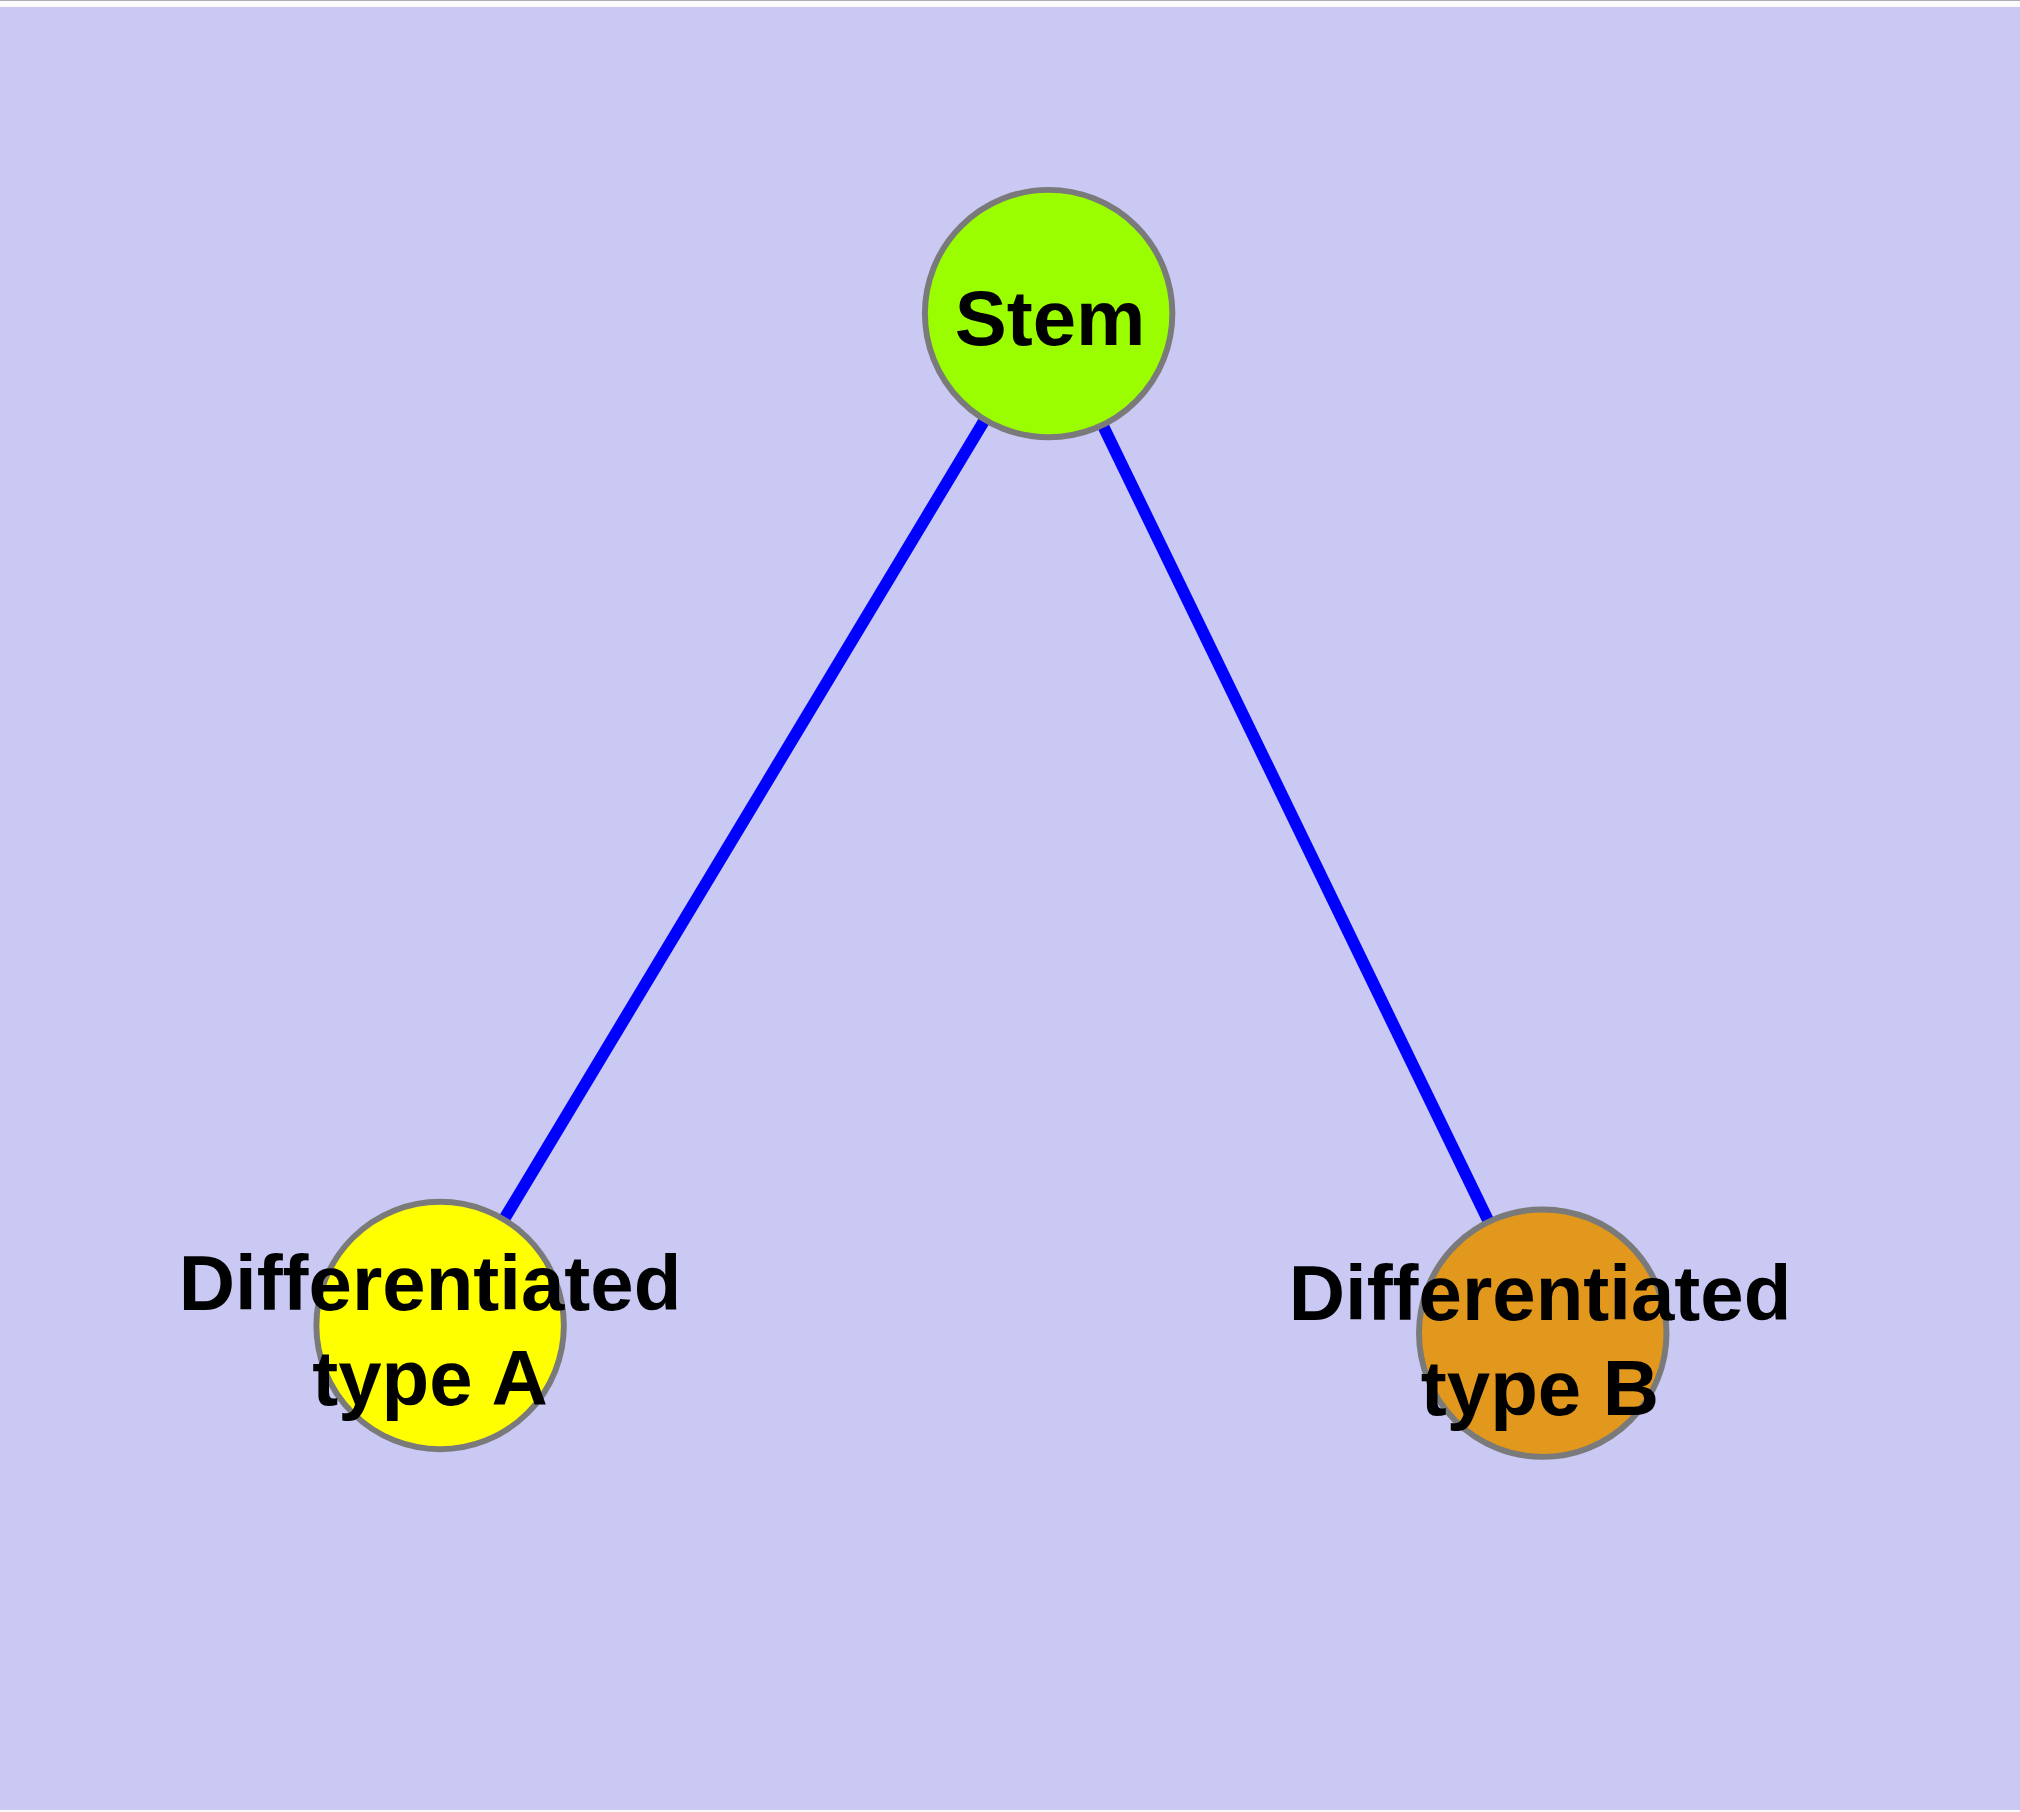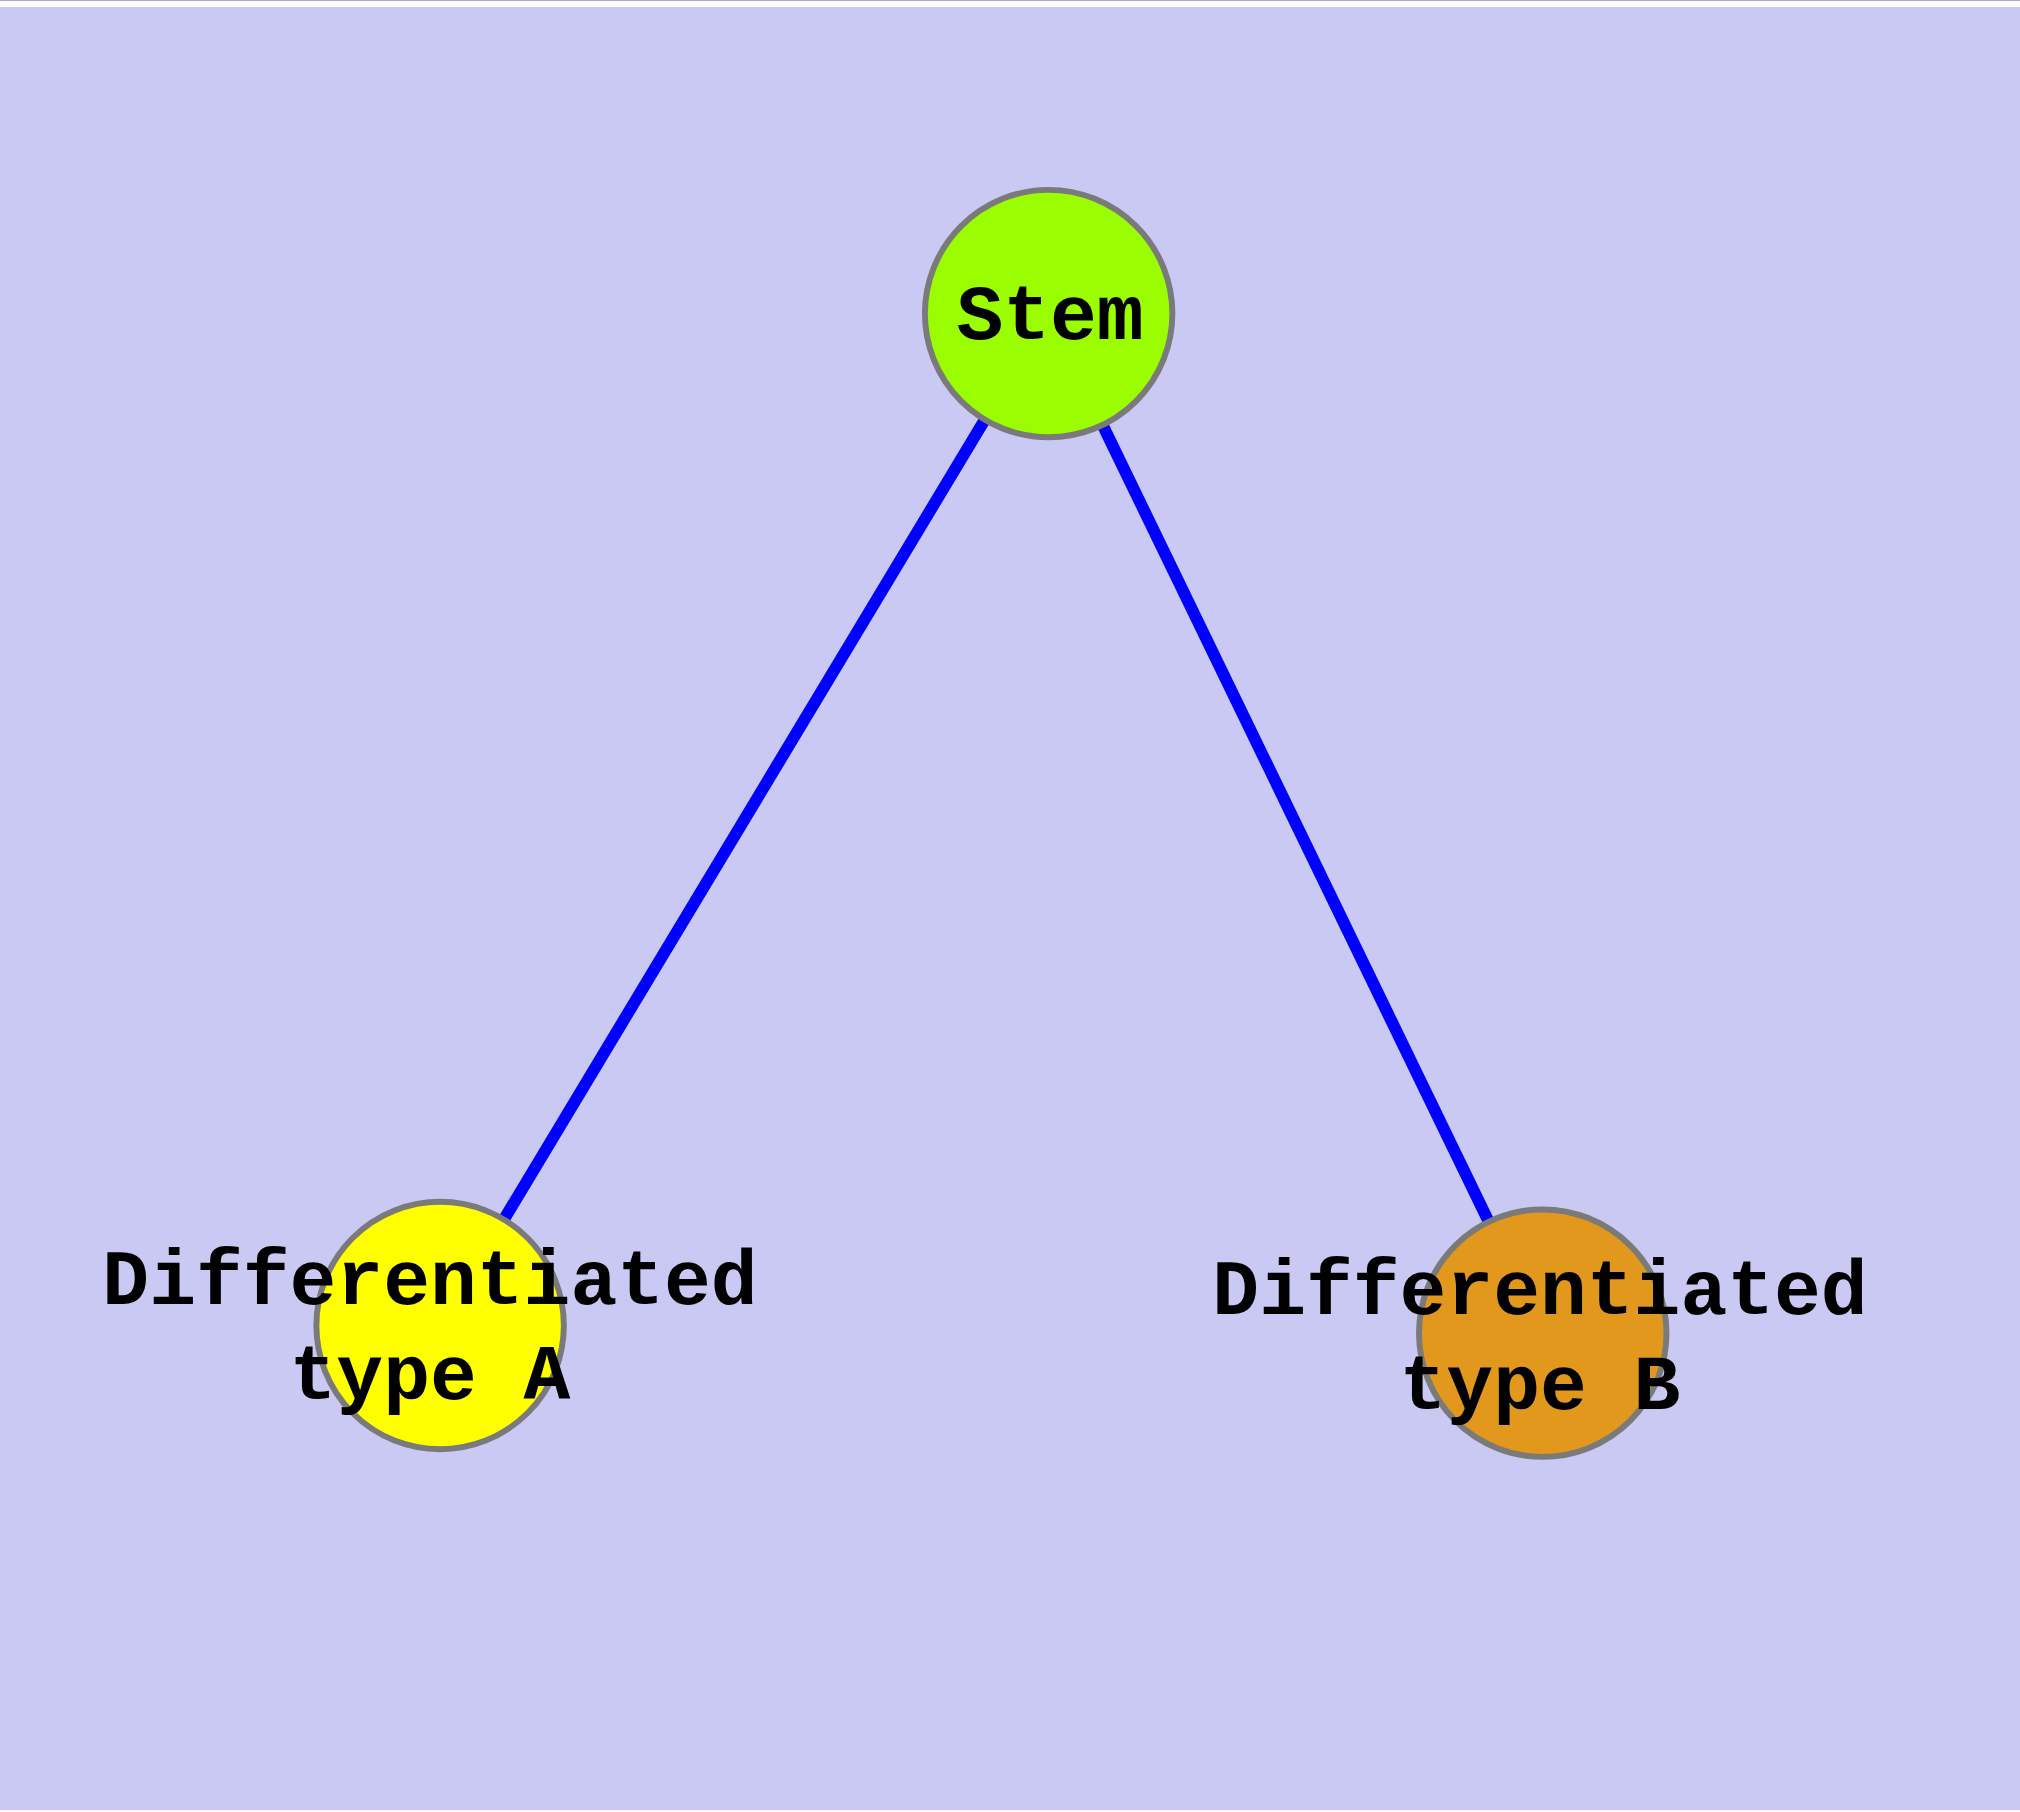--- a/index.html
+++ b/index.html
@@ -11,21 +11,20 @@
     height: 1812px;
     background: #C9C9F4;
     font-family: "Liberation Sans", sans-serif;
   }
   .canvas {
     position: relative;
     width: 2021px;
     height: 1812px;
     background: #C9C9F4;
     overflow: hidden;
-    font-family: Liberation Mono, monospace;
   }
   .top-strip {
     position: absolute;
     top: 0;
     left: 0;
     width: 100%;
     height: 6.8px;
     background: #FBFBFE;
     border-top: 1.7px solid #ADADB8;
     box-sizing: border-box;

